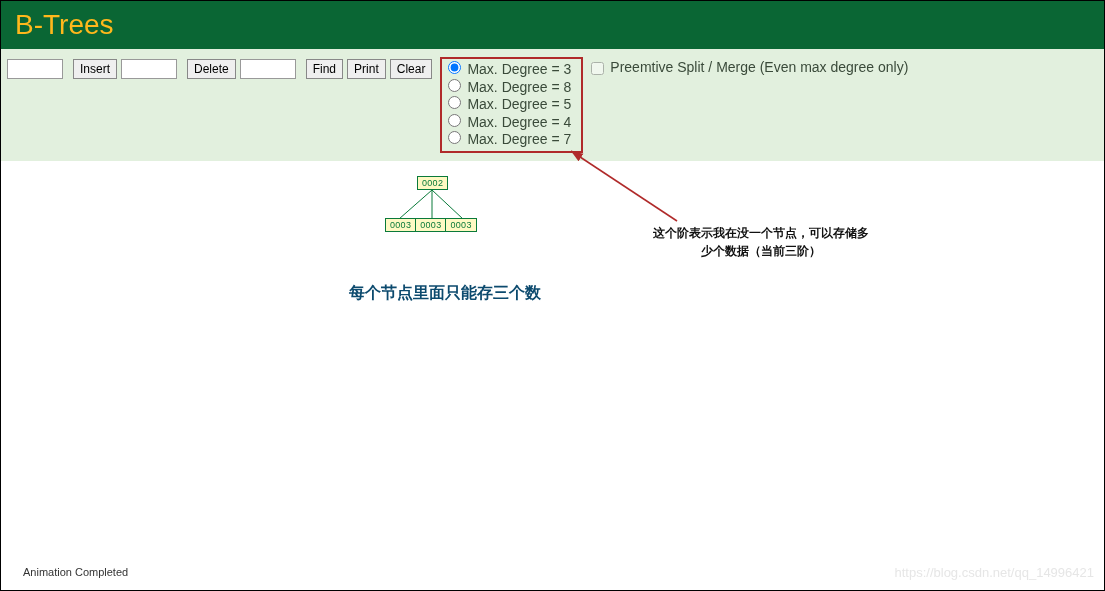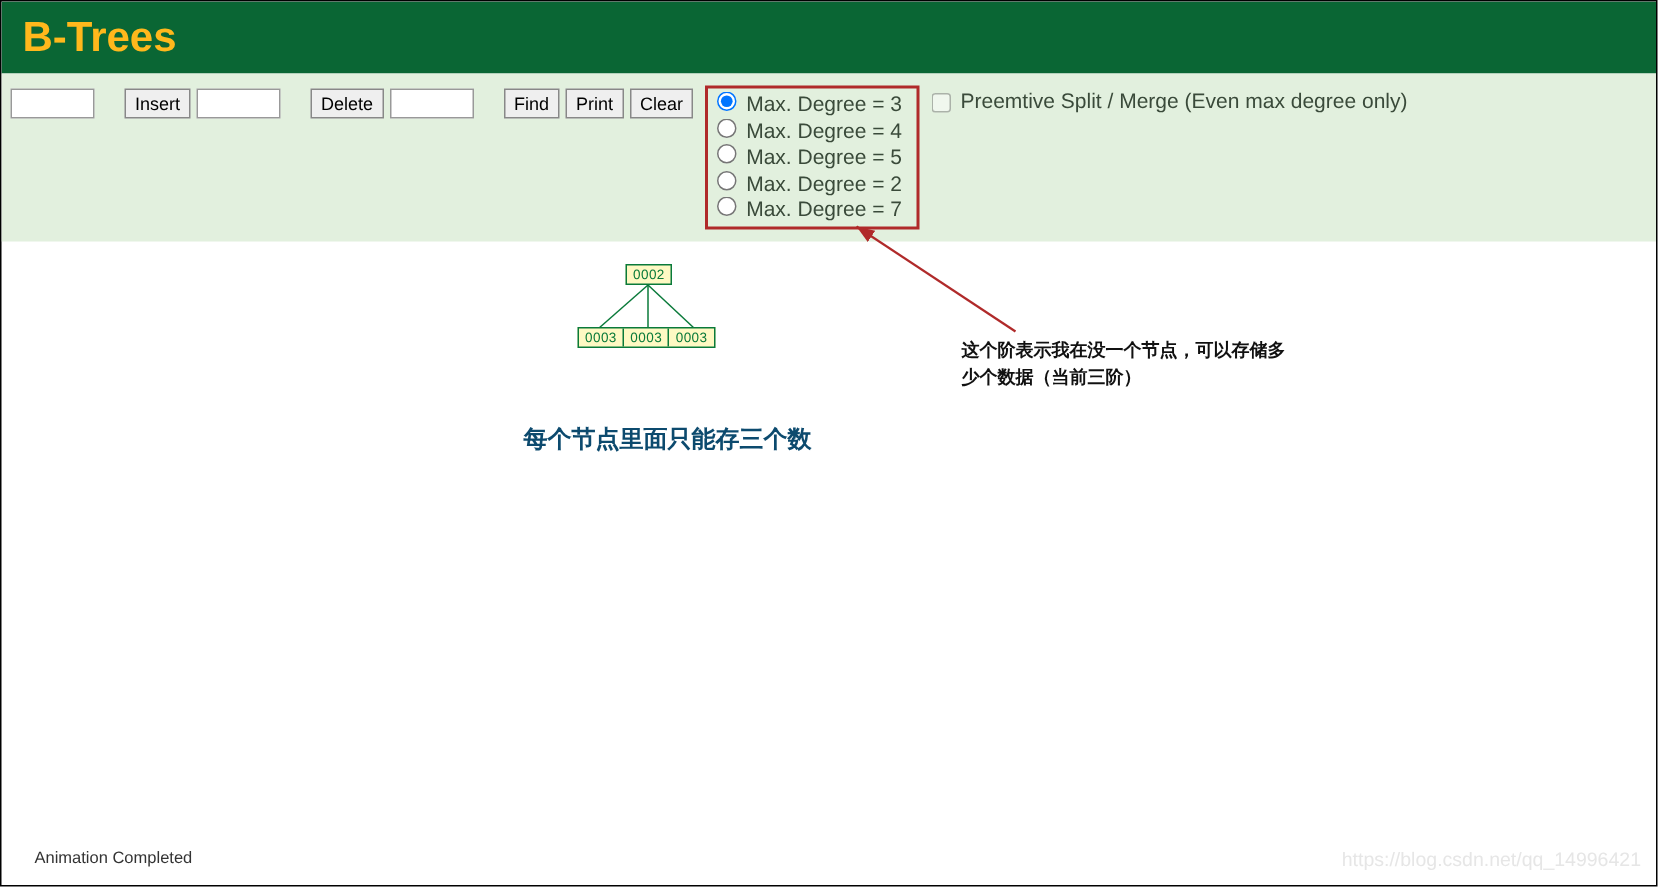--- a/index.html
+++ b/index.html
@@ -15,32 +15,32 @@
     .header {
       background: #0a6634;
       padding: 8px 14px;
       height: 48px;
       display: flex;
       align-items: center;
     }
     .header h1 {
       color: #ffb81c;
       font-size: 28px;
-      font-weight: bold;
+      font-weight: normal;
       font-family: Verdana, Arial, sans-serif;
     }
     .controls {
       background: #e2f0de;
       padding: 8px 6px 8px 6px;
       min-height: 110px;
       display: flex;
       align-items: flex-start;
       position: relative;
     }
-    .control-group { display: flex; align-items: center; gap: 20px; margin-right: 4px; margin-top: 2px; }
+    .control-group { display: flex; align-items: center; gap: 10px; margin-right: 4px; margin-top: 2px; }
     .text-input {
       width: 56px;
       height: 20px;
       border: 1px solid #999;
       background: #fff;
       font-size: 12px;
       padding: 0 2px;
     }
     .btn {
       height: 20px;
@@ -93,20 +93,21 @@
       font-size: 16px;
       font-weight: bold;
       color: #0c4a6e;
       font-family: "Microsoft YaHei", Arial, sans-serif;
     }
     .annot2 {
       position: absolute;
       left: 640px;
       top: 223px;
       width: 240px;
+      text-align: center;
       font-size: 12px;
       font-weight: bold;
       color: #111;
       font-family: "Microsoft YaHei", Arial, sans-serif;
       line-height: 1.5;
     }
     svg.arrow { position: absolute; left: 0; top: 0; pointer-events: none; }
     .status {
       position: absolute;
       left: 22px;
@@ -151,29 +152,29 @@
     <button class="btn">Clear</button>
   </div>
 
   <div class="degree-box">
     <label class="degree-row">
       <input type="radio" name="deg" checked="" style="">
       <span>Max. Degree = 3</span>
     </label>
     <label class="degree-row">
       <input type="radio" name="deg" style="">
+      <span>Max. Degree = 8</span>
+    </label>
+    <label class="degree-row">
+      <input type="radio" name="deg" style="">
+      <span>Max. Degree = 5</span>
+    </label>
+    <label class="degree-row">
+      <input type="radio" name="deg" style="">
       <span>Max. Degree = 4</span>
-    </label>
-    <label class="degree-row">
-      <input type="radio" name="deg" style="">
-      <span>Max. Degree = 5</span>
-    </label>
-    <label class="degree-row">
-      <input type="radio" name="deg" style="">
-      <span>Max. Degree = 2</span>
     </label>
     <label class="degree-row">
       <input type="radio" name="deg" style="">
       <span>Max. Degree = 7</span>
     </label>
   </div>
 
   <label class="preemtive">
     <input type="checkbox" style="">
     <span>Preemtive Split / Merge (Even max degree only)</span>

